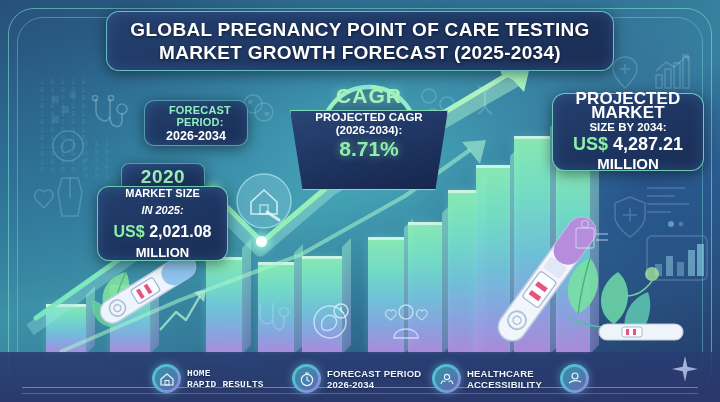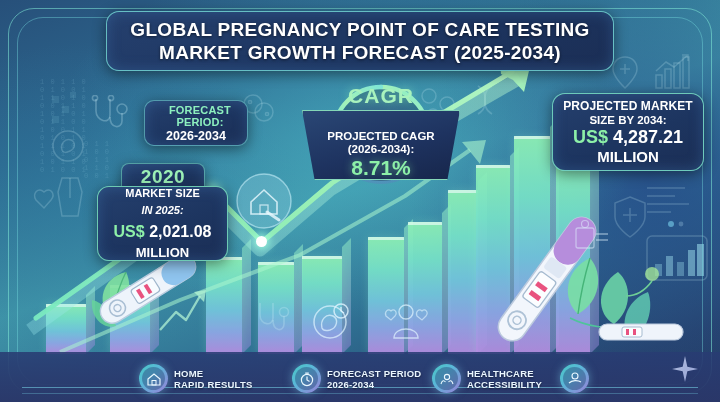--- a/index.html
+++ b/index.html
@@ -62,40 +62,40 @@
   #title-panel .t{font-weight:bold;font-size:19px;line-height:23px;letter-spacing:.3px;
     text-shadow:0 1px 3px rgba(0,0,0,.55);}
 
   #forecast-badge{left:144px;top:100px;width:104px;height:46px;border-radius:10px;
     display:flex;flex-direction:column;align-items:center;justify-content:center;
     border-color:rgba(120,225,225,.6);}
   #forecast-badge .l1{font-size:11px;font-weight:bold;color:#8df0bf;line-height:12.5px;letter-spacing:.2px;padding-left:8px;}
   #forecast-badge .l2{font-size:12.5px;font-weight:bold;color:#ffffff;line-height:14px;}
 
   
-  #cagr-group{position:absolute;left:288px;top:78px;width:186px;height:108px;}
+  #cagr-group{position:absolute;left:276px;top:78px;width:186px;height:108px;}
   #cagr-arc{position:absolute;left:0;top:0;width:186px;height:108px;}
   #cagr-word{position:absolute;left:0;top:6px;width:186px;text-align:center;
     font-size:21px;font-weight:bold;color:#a8f2bd;letter-spacing:1px;
     text-shadow:0 0 10px rgba(140,245,190,.6);}
-  #cagr-ribbon{position:absolute;left:14px;top:32px;width:158px;height:70px;
+  #cagr-ribbon{position:absolute;left:14px;top:32px;width:158px;height:80px;
     background:linear-gradient(165deg,#2a4775 0%,#1e3360 55%,#17264b 100%);
     border:1.6px solid rgba(150,245,200,.85);
     clip-path:polygon(0 0,100% 0,92% 100%,8% 100%);
     box-shadow:0 3px 12px rgba(0,0,0,.5);
-    display:flex;flex-direction:column;align-items:center;justify-content:flex-end;}
+    display:flex;flex-direction:column;align-items:center;justify-content:flex-start;}
   #cagr-ribbon .c1{font-size:11.5px;font-weight:bold;color:#fff;line-height:13px;}
   #cagr-ribbon .c2{font-size:11.5px;font-weight:bold;color:#fff;line-height:13px;}
   #cagr-ribbon .c3{font-size:21px;font-weight:bold;color:#8df0a8;line-height:23px;
     text-shadow:0 0 8px rgba(140,245,170,.55);}
 
   #projected-box{left:552px;top:93px;width:152px;height:78px;border-radius:13px;
     display:flex;flex-direction:column;align-items:center;justify-content:center;
     border-color:rgba(130,240,210,.8);}
-  #projected-box .p1{font-size:12px;font-weight:bold;line-height:14px;letter-spacing:.1px;}
+  #projected-box .p1{font-size:17px;font-weight:bold;line-height:14px;letter-spacing:.1px;}
   #projected-box .p2{font-size:11.5px;font-weight:bold;line-height:14px;}
   #projected-box .p3{font-size:18px;font-weight:bold;line-height:21px;white-space:nowrap;}
   #projected-box .p3 .cur{color:#8df0a8;}
   #projected-box .p4{font-size:15px;font-weight:bold;line-height:17px;}
 
   #year-tab{left:121px;top:163px;width:84px;height:28px;border-radius:8px 8px 0 0;
     display:flex;align-items:center;justify-content:center;border-color:rgba(120,230,210,.6);}
   #year-tab .y{font-size:19px;font-weight:bold;color:#9cf0b6;letter-spacing:.5px;}
   #market-box{left:97px;top:186px;width:131px;height:75px;border-radius:12px;
     display:flex;flex-direction:column;align-items:center;justify-content:space-between;
@@ -420,21 +420,21 @@
   <div class="panel" id="market-box">
     <div class="m1">MARKET SIZE</div>
     <div class="m2">IN 2025:</div>
     <div class="m3">
       <span class="cur">US$</span>
       <span>2,021.08</span>
     </div>
     <div class="m4">MILLION</div>
   </div>
 
-  <div class="f-item" style="left:139px;">
+  <div class="f-item" style="left:152px;font-family:Liberation Mono, monospace;">
     <div class="f-ico">
       <div class="inner">
         <svg width="16" height="16" viewBox="0 0 16 16">
           <path d="M2 8 L8 3 L14 8 V14 H2Z" fill="none" stroke="#e9f8ff" stroke-width="1.2"></path>
           <rect x="6" y="9.5" width="4" height="4.5" fill="none" stroke="#e9f8ff" stroke-width="1"></rect>
         </svg>
       </div>
     </div>
     <div class="f-txt">
       <div>HOME</div>

